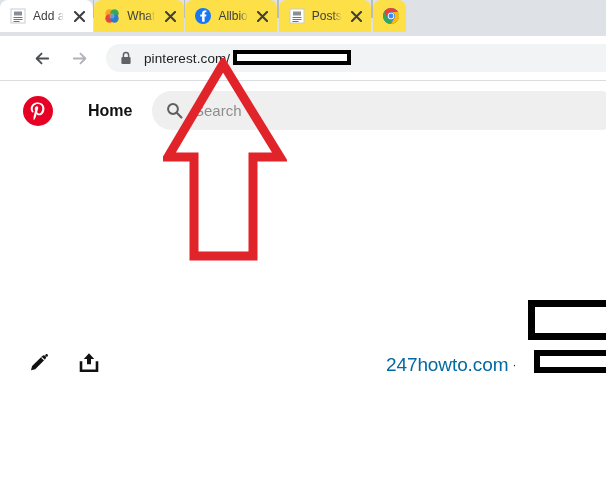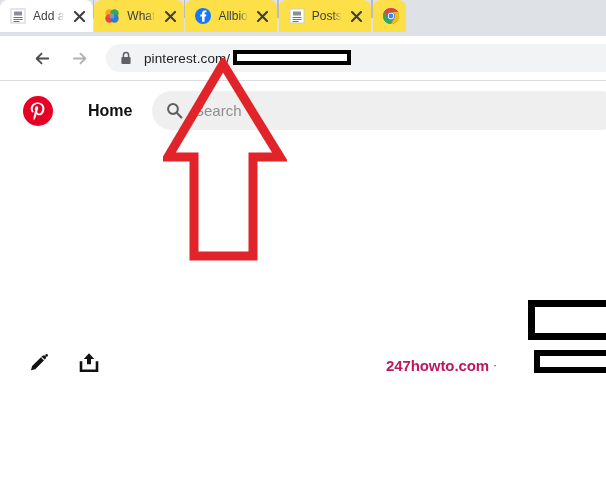--- a/index.html
+++ b/index.html
@@ -195,23 +195,23 @@
   .meta-row {
     position: absolute;
     left: 0;
     top: 52px;
     width: 220px;
     height: 26px;
     display: flex;
     align-items: center;
   }
   .meta-domain {
-    font-size: 15px;
-    font-weight: bold;
-    color: #be185d;
+    font-size: 19px;
+    font-weight: normal;
+    color: #0369a1;
     white-space: nowrap;
     letter-spacing: -0.1px;
   }
   .meta-dot {
     font-size: 12px;
     color: #333333;
     margin: 0 4px;
   }
   .redact-box-2 {
     position: absolute;

